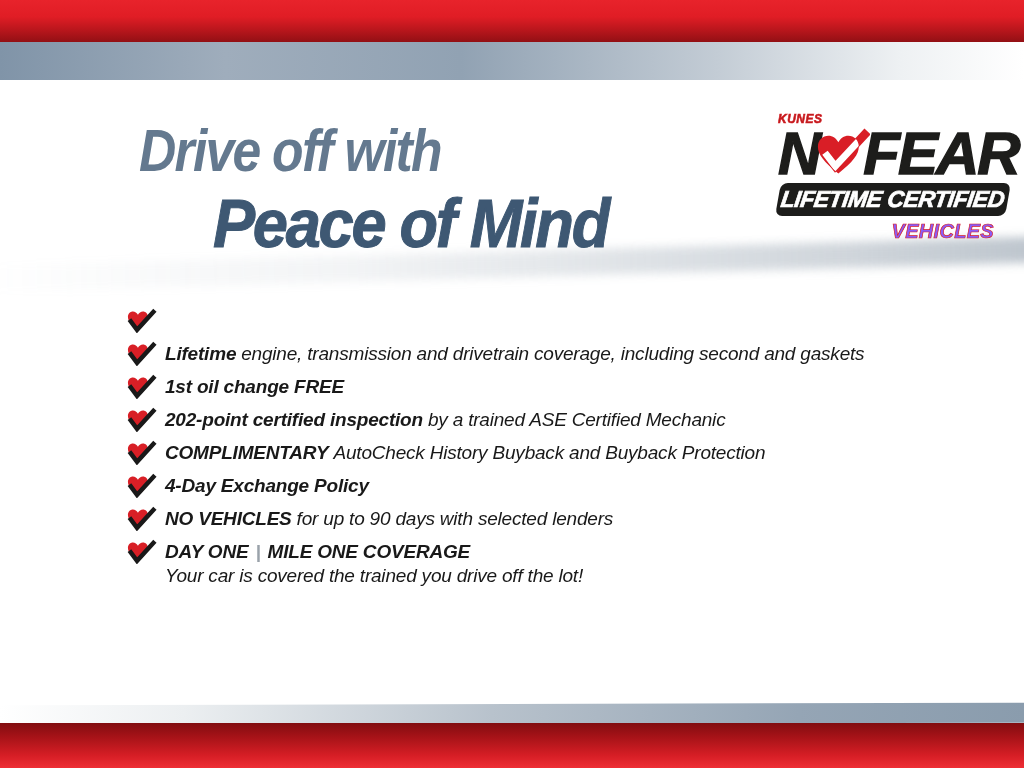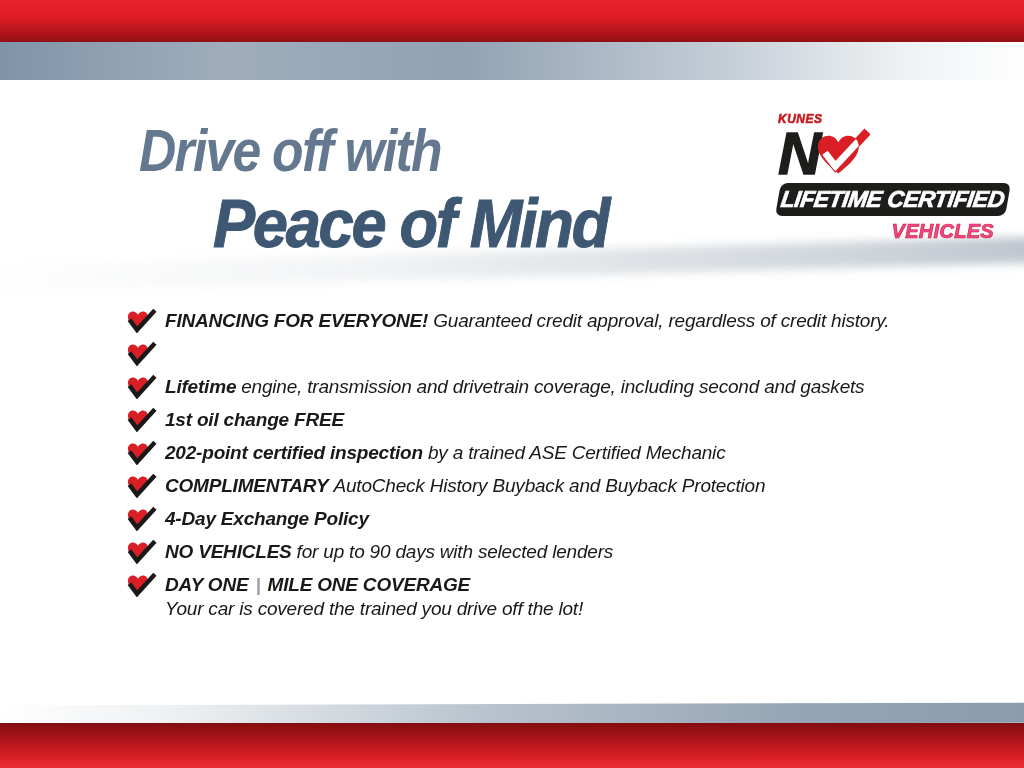--- a/index.html
+++ b/index.html
@@ -72,21 +72,21 @@
     transform: skewX(-10deg);
     display:flex; align-items:center; justify-content:center;
   }
   .logo-banner span {
     color:#ffffff; font-style:italic; font-weight:700; font-size:23px;
     letter-spacing:-0.5px; -webkit-text-stroke:0.7px #ffffff;
     transform: skewX(2deg); white-space:nowrap;
   }
   .logo-vehicles {
     margin-top:4px; text-align:right; padding-right:16px;
-    color:#ec4899; font-style:italic; font-weight:700; font-size:20px;
+    color:#8b5cf6; font-style:italic; font-weight:700; font-size:20px;
     letter-spacing:0.3px; -webkit-text-stroke:0.7px #d91e26;
   }
 
   
   .benefits { position:absolute; left:126px; top:310px; width:810px; }
   .benefit { display:flex; align-items:flex-start; margin-bottom:10px; }
   .bullet { width:31px; height:25px; flex:none; margin-right:8px; margin-top:-2px; }
   .bullet .h { fill:#d81f26; }
   .bullet .c { fill:none; stroke:#191919; stroke-width:5; }
   .btext {
@@ -121,35 +121,29 @@
       <svg class="logo-heart" viewBox="0 0 46 42">
         <defs>
           <clipPath id="lh-clip">
             <path d="M20 37 C8 27.5 3.2 21 3.2 15 C3.2 9.6 7.2 6 11.8 6 C15.3 6 18.5 8.2 20 11.4 C21.5 8.2 24.7 6 28.2 6 C32.8 6 36.8 9.6 36.8 15 C36.8 21 32 27.5 20 37 Z"></path>
           </clipPath>
         </defs>
         <polyline class="lh-red" points="9,20 17.5,31 44,2.5"></polyline>
         <path class="lh-heart" d="M20 37 C8 27.5 3.2 21 3.2 15 C3.2 9.6 7.2 6 11.8 6 C15.3 6 18.5 8.2 20 11.4 C21.5 8.2 24.7 6 28.2 6 C32.8 6 36.8 9.6 36.8 15 C36.8 21 32 27.5 20 37 Z"></path>
         <polyline class="lh-white" points="9,20 17.5,31 44,2.5" clip-path="url(#lh-clip)"></polyline>
       </svg>
+      <span>FEAR</span>
     </div>
     <div class="logo-banner">
       <span>LIFETIME CERTIFIED</span>
     </div>
     <div class="logo-vehicles">VEHICLES</div>
   </div>
 
   <div class="benefits">
-  <div class="benefit">
-    <svg class="bullet" viewBox="0 0 34 28">
-      <path class="h" d="M13 25 C5 18.5 1.8 14 1.8 9.8 C1.8 6.2 4.4 3.8 7.4 3.8 C9.7 3.8 11.9 5.2 13 7.5 C14.1 5.2 16.3 3.8 18.6 3.8 C21.6 3.8 24.2 6.2 24.2 9.8 C24.2 14 21 18.5 13 25 Z"></path>
-      <polyline class="c" points="3.5,13 12,24.5 32,2.5"></polyline>
-    </svg>
-    <div class="btext"><span class="b-bold">FINANCING FOR EVERYONE!</span><span class="b-rest">Guaranteed credit approval, regardless of credit history.</span></div>
-  </div>
 
   <div class="benefit">
     <svg class="bullet" viewBox="0 0 34 28">
       <path class="h" d="M13 25 C5 18.5 1.8 14 1.8 9.8 C1.8 6.2 4.4 3.8 7.4 3.8 C9.7 3.8 11.9 5.2 13 7.5 C14.1 5.2 16.3 3.8 18.6 3.8 C21.6 3.8 24.2 6.2 24.2 9.8 C24.2 14 21 18.5 13 25 Z"></path>
       <polyline class="c" points="3.5,13 12,24.5 32,2.5"></polyline>
     </svg>
   </div>
 
   <div class="benefit">
     <svg class="bullet" viewBox="0 0 34 28">

